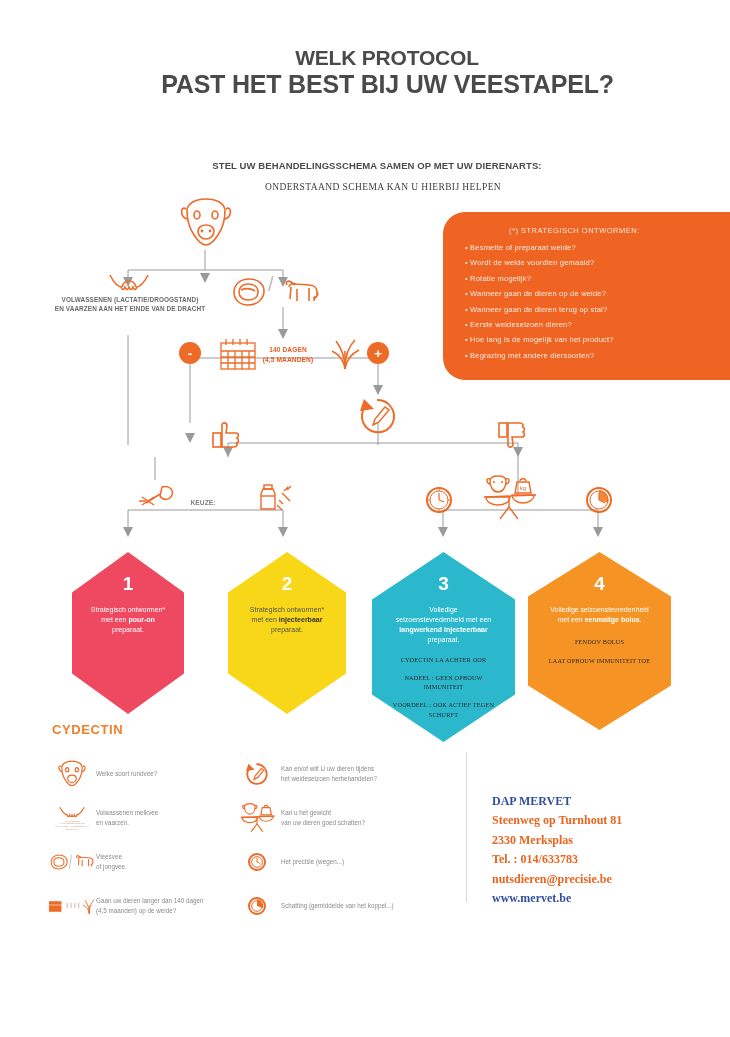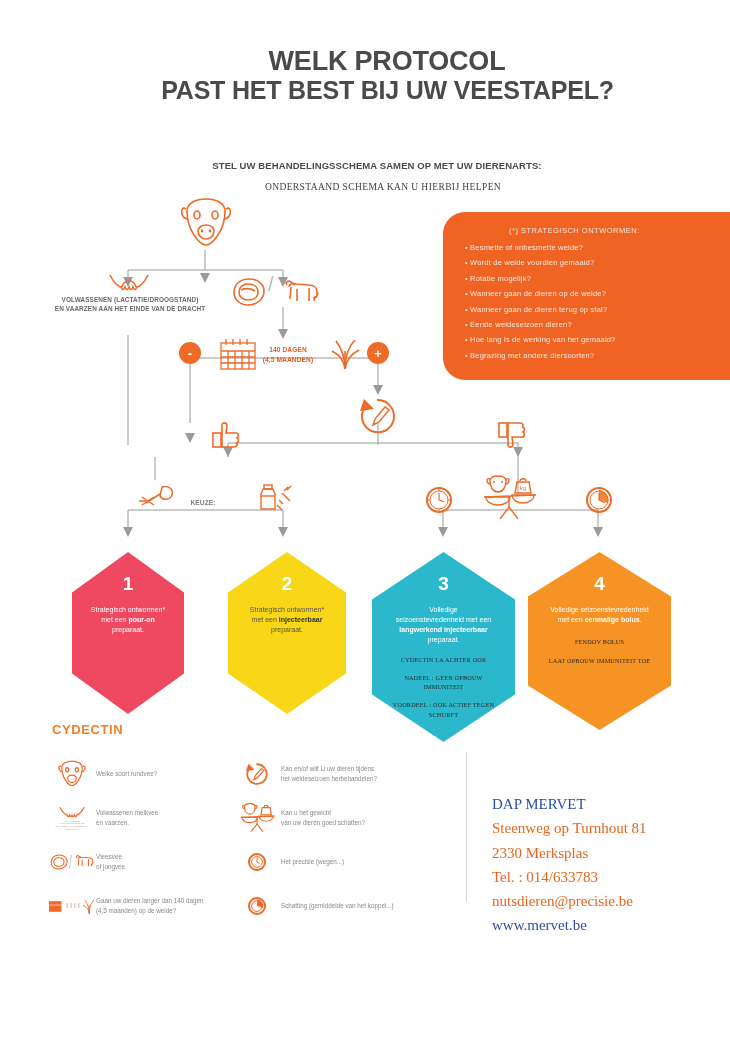--- a/index.html
+++ b/index.html
@@ -12,21 +12,21 @@
   #page { position: relative; width: 730px; height: 1037px; background: #fff; }
 
   
   .title-block { position: absolute; top: 46px; left: 0; width: 730px; text-align: center; }
   .title-line {
     font-family: "Liberation Sans", sans-serif;
     font-weight: bold; color: #4a4a4a;
     letter-spacing: -0.2px;
     line-height: 1.12;
   }
-  .title-line.l1 { font-size: 27px; margin-left: 44px; }
+  .title-line.l1 { font-size: 21px; margin-left: 44px; }
   .title-line.l2 { font-size: 25px; padding-left: 45px; }
   .subtitle {
     position: absolute; top: 122px; left: 0; width: 730px; text-align: center;
     font-size: 10px; color: #6b6b6b;
   }
   .subtitle b.a { color: #ea5a1f; font-weight: bold; }
   .subtitle b.b { color: #ea5a1f; font-weight: bold; }
   .subhead {
     position: absolute; top: 160px; left: 12px; width: 730px; text-align: center;
     font-size: 9.5px; font-weight: bold; color: #4a4a4a; letter-spacing: .1px;
@@ -98,48 +98,48 @@
   .legend-col.c2 { left: 185px; width: 230px; }
   .legend-item { position: relative; display: flex; align-items: center; height: 36px; margin-bottom: 8px; }
   .legend-ico { width: 48px; min-width: 48px; display: flex; align-items: center; justify-content: center; }
   .legend-txt { font-size: 6.3px; line-height: 1.55; color: #8a8a8a; }
 
   .tiny-lbl { font-size: 2.2px; color: #c3a58e; text-align: center; line-height: 1.2; letter-spacing: -.1px;}
 
   
   .divider { position: absolute; left: 466px; top: 752px; width: 1px; height: 150px; background: #d8d8d8; }
   .contact { position: absolute; left: 492px; top: 792px; font-family: "Liberation Serif", serif; }
-  .contact div { font-size: 15px; font-weight: normal; line-height: 1.62; color: #e8651f; }
+  .contact div { font-size: 12px; font-weight: bold; line-height: 1.62; color: #e8651f; }
   .contact div.name { color: #2f4fa0; }
   .contact div.web { color: #2f4fa0; }
 </style>
 </head>
 <body>
 
 <div id="page">
 
   <div class="title-block">
     <div class="title-line l1">WELK PROTOCOL</div>
     <div class="title-line l2">PAST HET BEST BIJ UW VEESTAPEL?</div>
   </div>
 
 
   <div class="subhead">STEL UW BEHANDELINGSSCHEMA SAMEN OP MET UW DIERENARTS:</div>
   <div class="subhead2">ONDERSTAAND SCHEMA KAN U HIERBIJ HELPEN</div>
 
   <div class="info-panel">
     <div class="info-title">(*) STRATEGISCH ONTWORMEN:</div>
     <ul class="info-list">
-      <li>• Besmette of onbesmette weide?</li>
+      <li>• Besmette of preparaat weide?</li>
       <li>• Wordt de weide voordien gemaaid?</li>
       <li>• Rotatie mogelijk?</li>
       <li>• Wanneer gaan de dieren op de weide?</li>
       <li>• Wanneer gaan de dieren terug op stal?</li>
       <li>• Eerste weideseizoen dieren?</li>
-      <li>• Hoe lang is de werking van het gemaaid?</li>
+      <li>• Hoe lang is de mogelijk van het product?</li>
       <li>• Begrazing met andere diersoorten?</li>
     </ul>
   </div>
 
   <div class="flow">
 
     <svg width="730" height="360">
       <g stroke="#9a9a9a" stroke-width="1" fill="none">
 
         <path d="M205,55 L205,75"></path>

